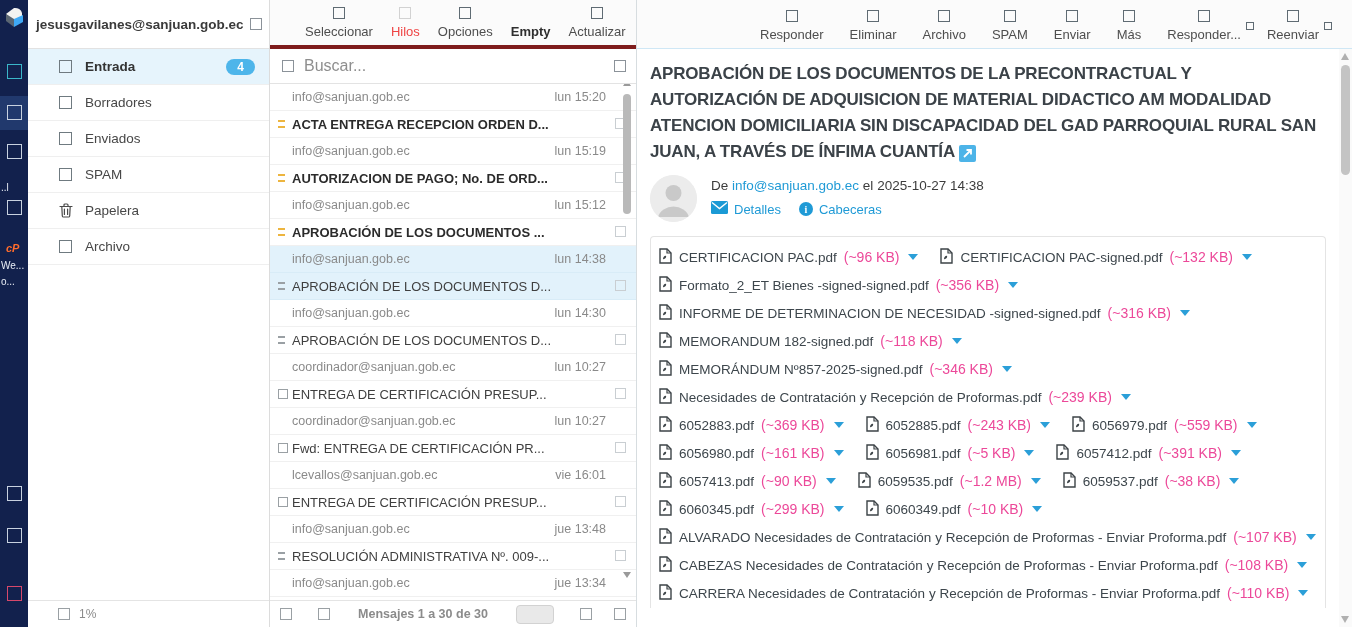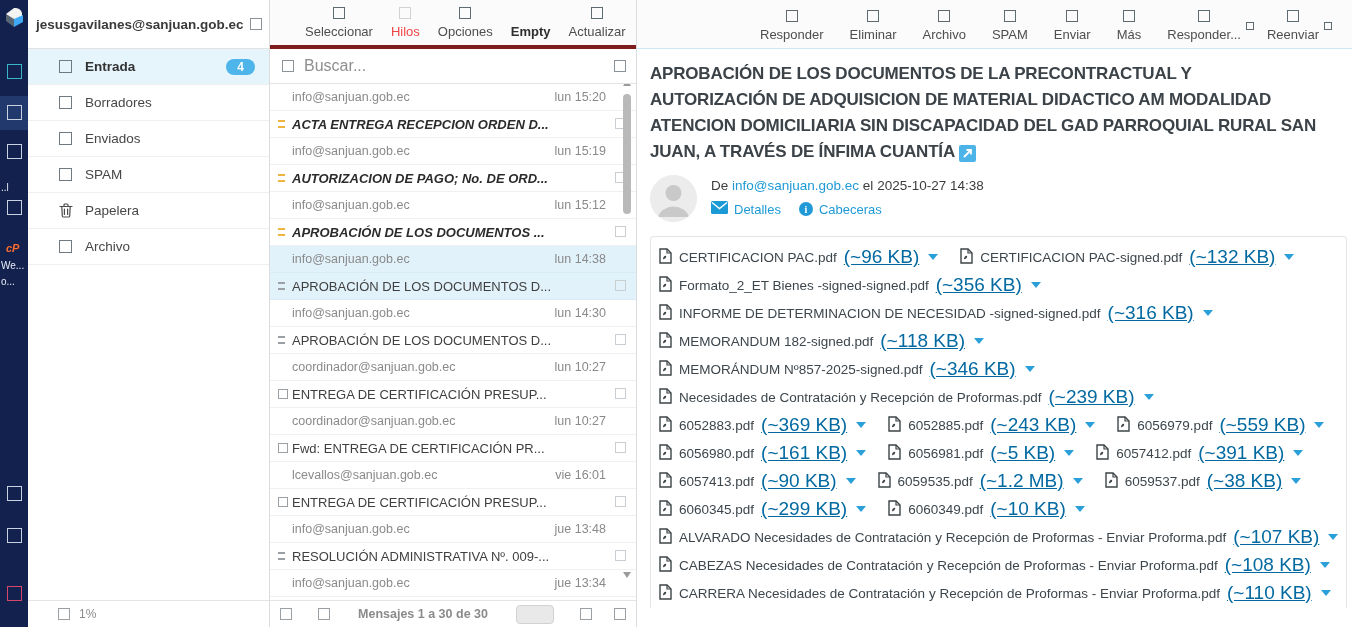--- a/index.html
+++ b/index.html
@@ -50,21 +50,21 @@
   .mlist { flex:1; overflow:hidden; position:relative; }
   .mline { height:27px; display:flex; align-items:center; border-bottom:1px solid #f0f0f0; padding-left:8px; padding-right:30px; }
   .mitem.selected .mline { background:#e2f2fb; border-bottom-color:#d8ecf7; }
   .srow .sender { color:#8a8a8a; font-size:12.5px; padding-left:14px; }
   .srow .mdate { margin-left:auto; color:#8a8a8a; font-size:12.5px; }
   .jrow .marker { width:14px; flex:none; display:flex; align-items:center; }
   .bars { display:inline-block; width:7px; height:8px; border-top:2.5px solid #9aa0a4; border-bottom:2.5px solid #9aa0a4; }
   .bars.yellow { border-color:#edb53f; }
   .marker .tofu { width:10px; height:10px; border-color:#9aa0a4; }
   .jrow .subj { flex:1; font-size:13px; color:#3f3f3f; white-space:nowrap; overflow:hidden; }
-  .mitem.unread .jrow .subj { font-weight:bold; color:#2b2b2b;font-style:italic; }
+  .mitem.unread .jrow .subj { font-weight:bold; color:#2b2b2b; }
   .jrow .flag { margin-left:8px; margin-right:-20px; }
   .jrow .flag .tofu { width:11px; height:11px; border-color:#c9ced2; }
 
   .lscroll { position:absolute; right:3px; top:0; width:11px; height:100%; }
   .lscroll .arrow-up { position:absolute; top:-4px; left:1px; width:0; height:0; border-left:4px solid transparent; border-right:4px solid transparent; border-bottom:6px solid #9a9a9a; }
   .lscroll .arrow-dn { position:absolute; bottom:22px; left:1px; width:0; height:0; border-left:4px solid transparent; border-right:4px solid transparent; border-top:6px solid #9a9a9a; }
   .lscroll .thumb { position:absolute; top:10px; left:1px; width:8px; height:120px; background:#b9b9b9; border-radius:5px; }
 
   .lfoot { height:27px; flex:none; border-top:1px solid #e4e4e4; display:flex; align-items:center; padding:0 10px; gap:26px; }
   .lfoot .count { flex:1; text-align:center; color:#8b8b8b; font-weight:bold; font-size:12.5px; }
@@ -83,21 +83,21 @@
   .fromtext { margin-left:14px; padding-top:3px; }
   .fromline { font-size:13.5px; color:#3c3c3c; }
   .fromline a { color:#1f9ad6; text-decoration:none; }
   .actrow { display:flex; align-items:center; gap:18px; margin-top:8px; }
   .actlink { display:flex; align-items:center; gap:6px; color:#1f9ad6; font-size:13px; cursor:pointer; }
   .infoicon { width:14px; height:14px; border-radius:50%; background:#1f9ad6; color:#fff; font-size:10px; font-weight:bold; display:flex; align-items:center; justify-content:center; font-family:"Liberation Serif", serif; }
   .attbox { margin-top:14px; border:1px solid #e4e4e4; border-radius:4px 4px 0 0; border-bottom:none; padding:6px 8px 0 8px; height:372px; overflow:hidden; }
   .attrow { height:28px; display:flex; align-items:center; gap:22px; }
   .att { display:flex; align-items:center; gap:7px; white-space:nowrap; cursor:pointer; }
   .att .fname { color:#3d464c; font-size:13.5px; }
-  .att .fsize { color:#0369a1; font-size:19px;text-decoration:underline; }
+  .att .fsize { color:#ec4899; font-size:14px; }
   .caret { width:0; height:0; border-left:5px solid transparent; border-right:5px solid transparent; border-top:6px solid #2b9fd8; margin-left:2px; }
 
   .rscroll { position:absolute; right:0; top:49px; width:13px; height:578px; background:#fafafa; }
   .rscroll .arrow-up { position:absolute; top:4px; left:2px; width:0; height:0; border-left:4.5px solid transparent; border-right:4.5px solid transparent; border-bottom:7px solid #b0b0b0; }
   .rscroll .arrow-dn { position:absolute; bottom:4px; left:2px; width:0; height:0; border-left:4.5px solid transparent; border-right:4.5px solid transparent; border-top:7px solid #b0b0b0; }
   .rscroll .thumb { position:absolute; top:16px; left:2px; width:9px; height:110px; background:#c4c4c4; border-radius:5px; }
 </style>
 </head>
 <body>
 

